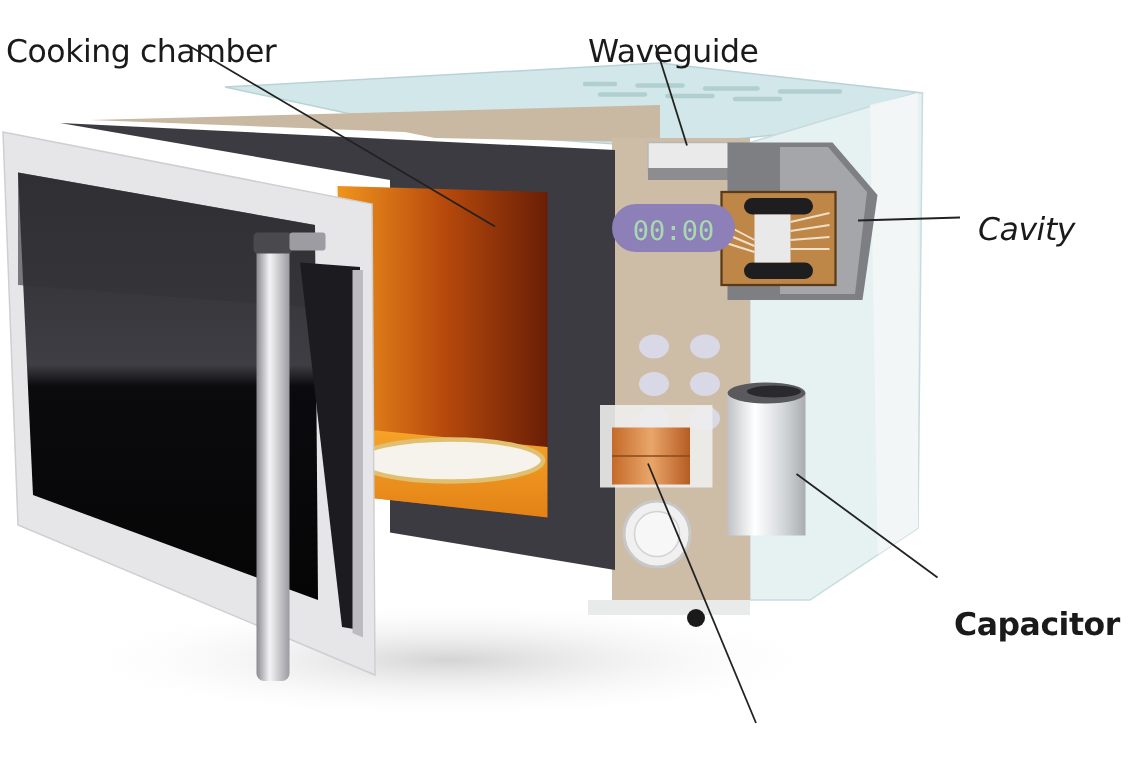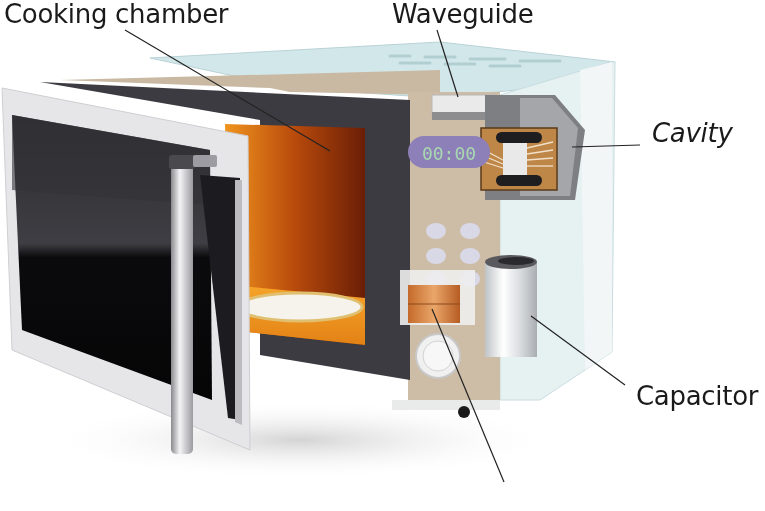--- a/index.html
+++ b/index.html
@@ -1,18 +1,18 @@
 <!DOCTYPE html>
 <html><head>
 <meta charset="utf-8">
 <style>
   html,body{margin:0;padding:0;background:#ffffff;}
   #stage{position:relative;width:765px;height:511px;overflow:hidden;background:#ffffff;font-family:"DejaVu Sans","Liberation Sans",sans-serif;}
   svg{position:absolute;left:0;top:0;}
-  .label{position:absolute;color:#1a1a1a;font-size:26px;line-height:24px;letter-spacing:-0.3px;white-space:nowrap;}
+  .label{position:absolute;color:#1a1a1a;font-size:21px;line-height:24px;letter-spacing:-0.3px;white-space:nowrap;margin-top:20px;}
 </style>
 </head>
 <body>
 
 <div id="stage">
   <svg width="765" height="511" viewBox="0 0 765 511">
     <defs>
       <linearGradient id="chamber" x1="0" y1="0" x2="1" y2="0">
         <stop offset="0" stop-color="#f0941e"></stop>
         <stop offset="0.5" stop-color="#b84a0c"></stop>
@@ -139,14 +139,14 @@
       <line x1="437" y1="30" x2="458" y2="97"></line>
       <line x1="572" y1="147" x2="640" y2="145"></line>
       <line x1="531" y1="316" x2="625" y2="385"></line>
       <line x1="432" y1="309" x2="504" y2="482"></line>
     </g>
   </svg>
 
   <div class="label" style="left:4px;top:2px;">Cooking chamber</div>
   <div class="label" style="left:392px;top:2px;">Waveguide</div>
   <div class="label" style="left:652px;top:121px;font-style:italic;">Cavity</div>
-  <div class="label" style="left:636px;top:384px;">Capacitor</div>
+  <div class="label" style="left:636px;top:384px;font-weight:bold;">Capacitor</div>
 </div>
 
 </body></html>

